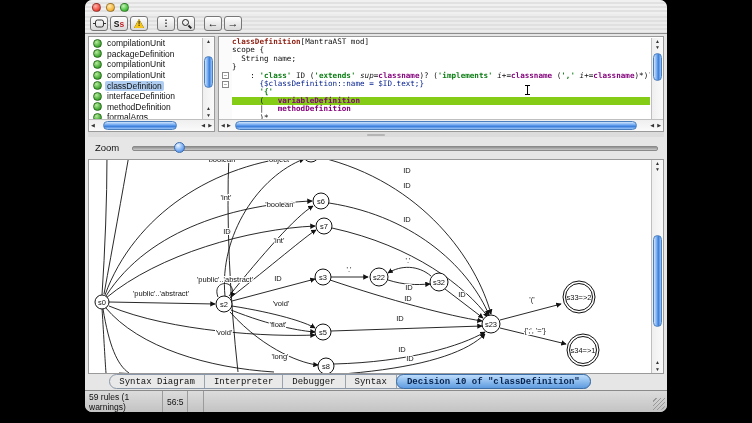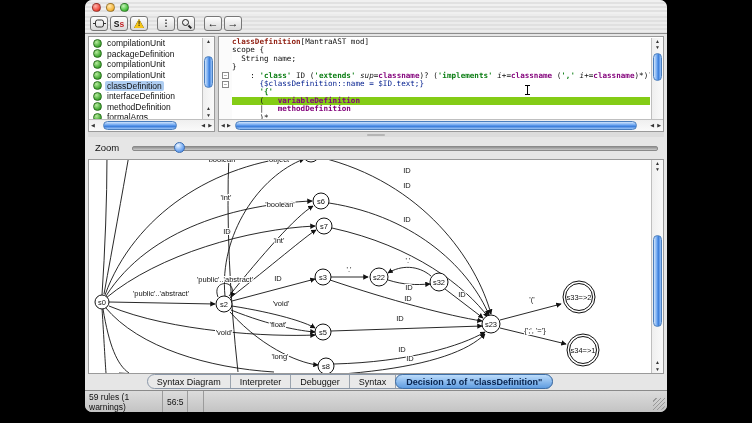--- a/index.html
+++ b/index.html
@@ -86,21 +86,21 @@
                 background:linear-gradient(#909090,#c9c9c9);border:1px solid #8a8a8a;}
   .slider-thumb{position:absolute;top:-5px;width:11px;height:11px;border-radius:50%;border:1px solid #3a6cb0;box-sizing:border-box;
                 background:radial-gradient(circle at 35% 28%,#eef6ff,#7db0f5 55%,#3a7ad8);}
   .graphpanel{position:absolute;left:0;right:0;top:22px;bottom:0;background:#fff;border:1px solid #9a9a9a;box-sizing:border-box;}
   #graph-svg{position:absolute;left:0;top:0;}
   .graphpanel .vscroll{top:0;bottom:0;}
   
   .tabrow{position:absolute;left:0;right:0;top:374px;height:16px;display:flex;justify-content:center;}
   #tab-bar{display:flex;height:13px;border:1px solid #8a97a8;border-radius:8px;background:#e9e9e9;
            transform:translateX(-26px);overflow:visible;}
-  .tab{display:flex;align-items:center;padding:0 9px;font-size:9px;color:#111;border-right:1px solid #9aa3ad;white-space:nowrap;}
+  .tab{display:flex;align-items:center;padding:0 9px;font-size:9px;color:#111;border-right:1px solid #9aa3ad;white-space:nowrap;font-family:Liberation Mono, monospace;}
   .tab:last-child{border-right:none;}
   .tab.sel{background:linear-gradient(#bcdcfb,#5f9ce0);border-radius:8px;border:1px solid #3c6ea8;
            margin:-1px;color:#06224d;font-weight:bold;padding:0 10px;}
   
   .statusbar{position:absolute;left:0;right:0;bottom:0;height:21px;border-top:1px solid #8a8a8a;
              background:linear-gradient(#dcdcdc,#c3c3c3);border-radius:0 0 7px 7px;display:flex;font-size:8.5px;color:#111;}
   .cell{display:flex;align-items:center;padding:0 4px;border-right:1px solid #9b9b9b;box-sizing:border-box;}
   .grip{position:absolute;right:2px;bottom:2px;width:12px;height:12px;
         background:repeating-linear-gradient(135deg,transparent 0 2px,#9a9a9a 2px 3px);border-radius:0 0 5px 0;}
   

